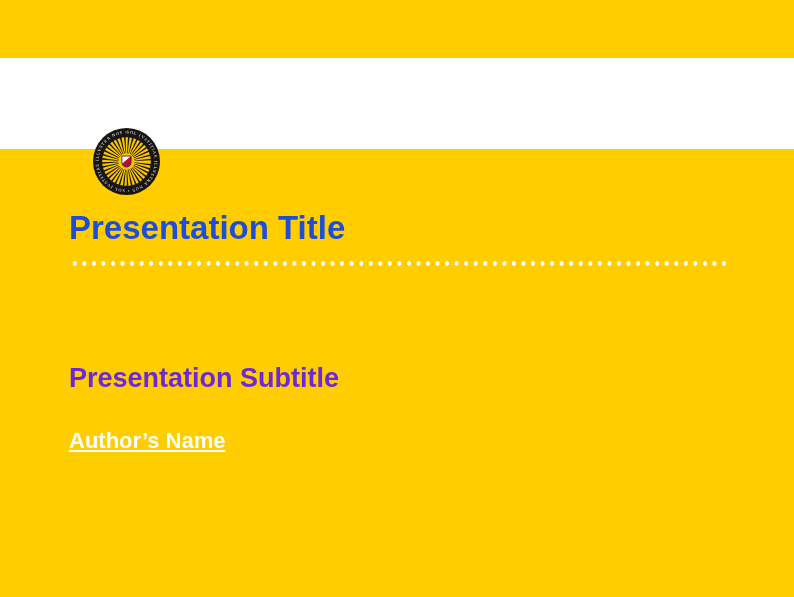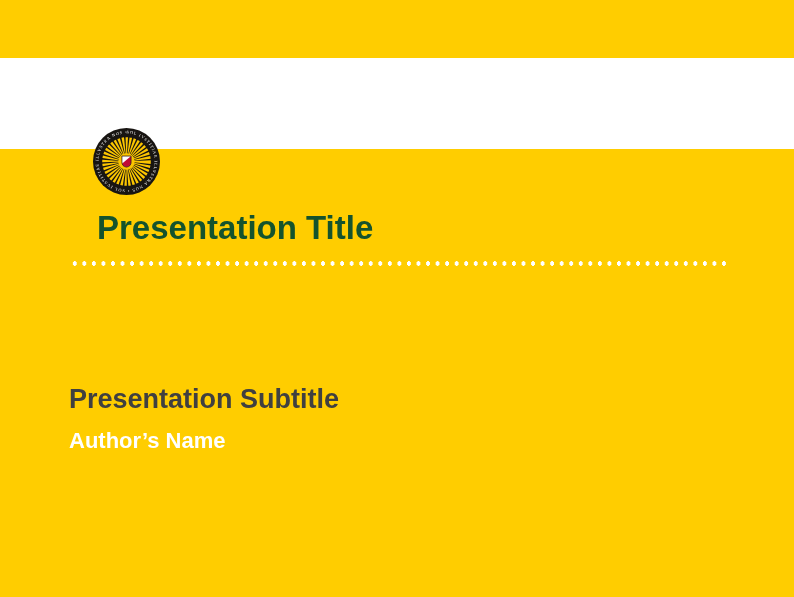--- a/index.html
+++ b/index.html
@@ -34,50 +34,50 @@
     letter-spacing: 0.3px;
     color: #231F20;
     white-space: nowrap;
   }
   .slide-title {
     position: absolute;
     left: 69px; top: 211px;
     font-size: 33px;
     line-height: 33px;
     font-weight: 700;
-    color: #14532d;
+    color: #1d4ed8;
     white-space: nowrap;
-    margin-left: 28px;
   }
   .dotted-divider {
     position: absolute;
     left: 70px; top: 261px;
     width: 659px; height: 5px;
     background-image: radial-gradient(circle, #FFFFFF 0 2.1px, rgba(255,255,255,0) 2.2px);
     background-size: 9.55px 5px;
     background-repeat: repeat-x;
     background-position: 0 50%;
   }
   .slide-subtitle {
     position: absolute;
-    left: 69px; top: 386px;
+    left: 69px; top: 365px;
     font-size: 27px;
     line-height: 27px;
     font-weight: 700;
-    color: #404040;
+    color: #6d28d9;
     white-space: nowrap;
   }
   .author-name {
     position: absolute;
     left: 69px; top: 430px;
     font-size: 22px;
     line-height: 22px;
     font-weight: 700;
     color: #FFFFFF;
     white-space: nowrap;
+    text-decoration: underline;
   }
   .rim-text {
     font-family: "Liberation Serif", serif;
     font-size: 5px;
     letter-spacing: 1.1px;
     fill: #FFFFFF;
   }
 </style>
 </head>
 <body>

